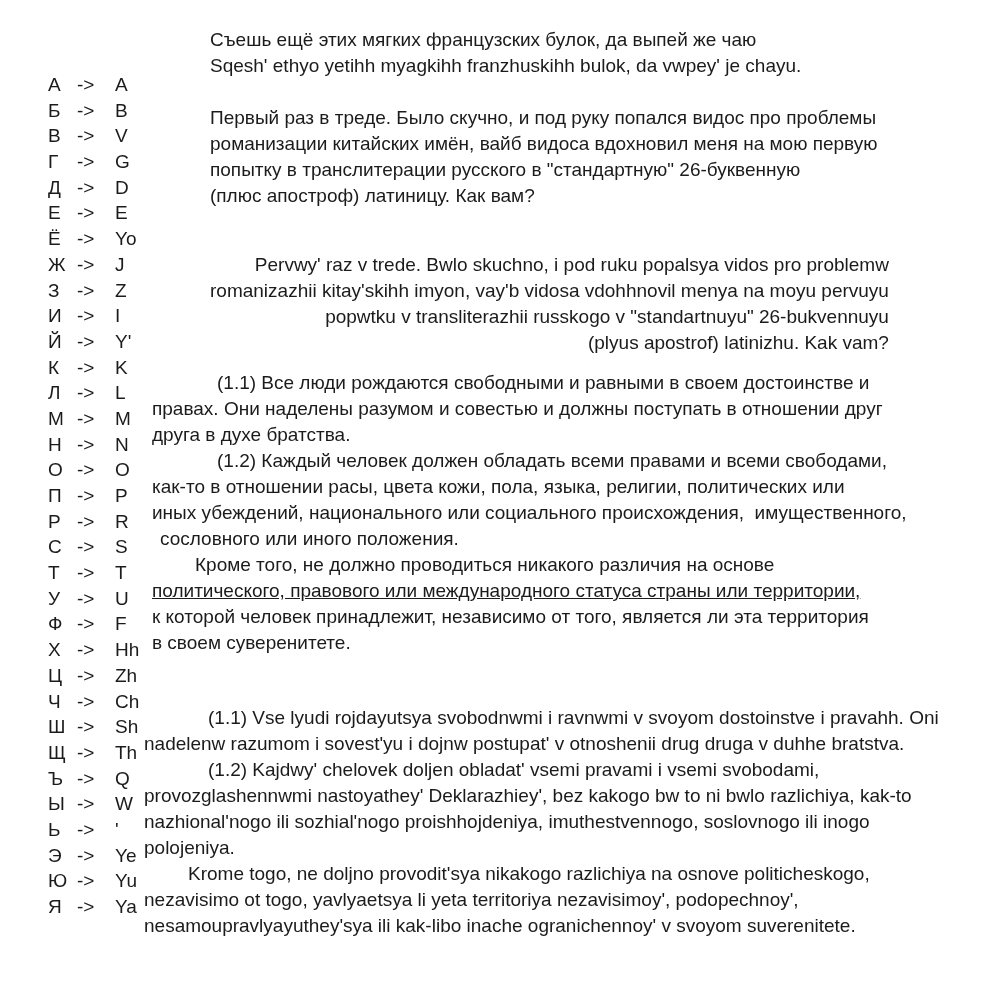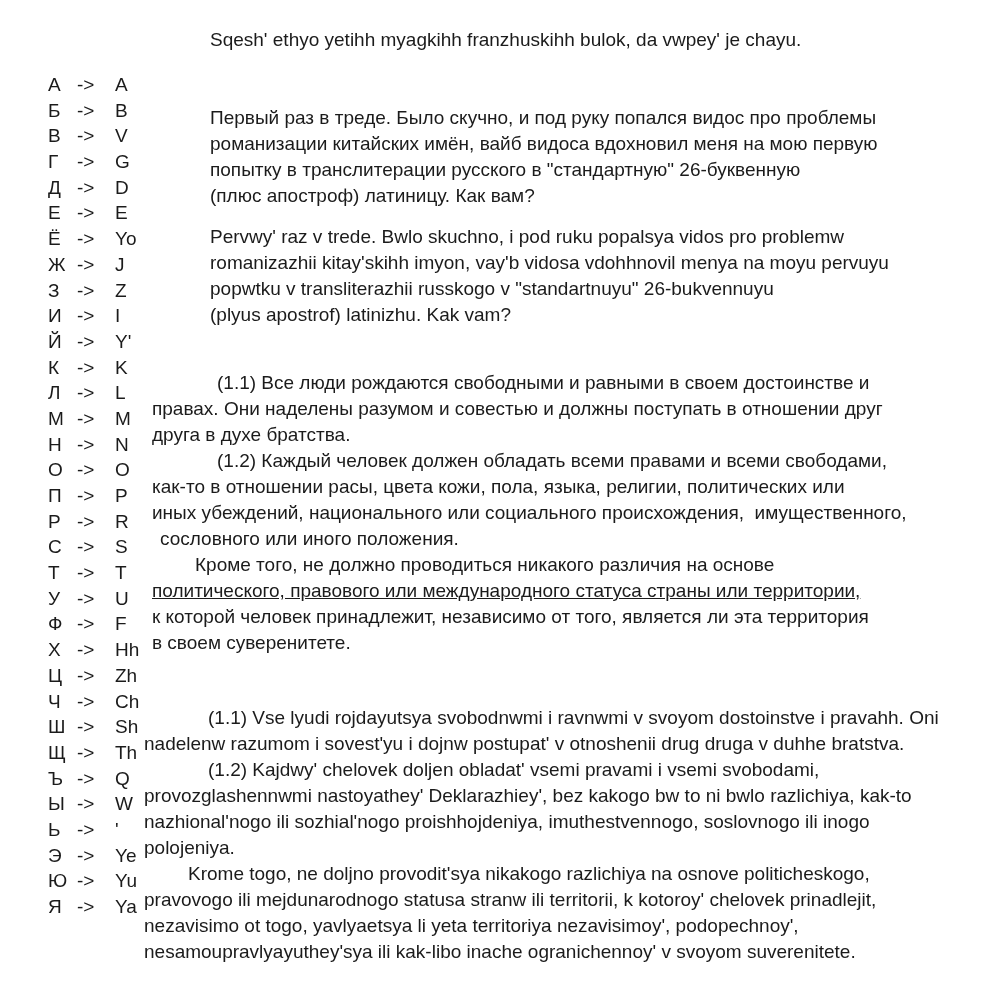--- a/index.html
+++ b/index.html
@@ -34,21 +34,21 @@
   .trow .lat { white-space: pre; }
 
   
   .tblock .line {
     white-space: pre;
     font-size: 19px;
     line-height: 26px;
   }
   .b-pangram        { left: 210px; top: 27px;  }
   .b-post-ru        { left: 210px; top: 105px; }
-  .b-post-translit  { left: 210px; top: 224px; }
+  .b-post-translit  { left: 210px; top: 252px; text-align: right; }
   .b-decl-ru        { left: 152px; top: 370px; }
   .b-decl-translit  { left: 144px; top: 705px; }
 </style>
 </head>
 <body>
 
 <div class="abs ttable">
     <div class="trow">
       <span class="cyr">А</span>
       <span class="arr">-&gt;</span>
@@ -210,20 +210,21 @@
       <span class="lat">Yu</span>
     </div>
     <div class="trow">
       <span class="cyr">Я</span>
       <span class="arr">-&gt;</span>
       <span class="lat">Ya</span>
     </div>
   </div>
 
 <div class="abs tblock b-pangram">
+    <div class="line" style="padding-left: 0px;">Съешь ещё этих мягких французских булок, да выпей же чаю</div>
     <div class="line" style="padding-left: 0px;">Sqesh' ethyo yetihh myagkihh franzhuskihh bulok, da vwpey' je chayu.</div>
   </div>
 <div class="abs tblock b-post-ru">
     <div class="line" style="padding-left: 0px;">Первый раз в треде. Было скучно, и под руку попался видос про проблемы</div>
     <div class="line" style="padding-left: 0px;">романизации китайских имён, вайб видоса вдохновил меня на мою первую</div>
     <div class="line" style="padding-left: 0px;">попытку в транслитерации русского в "стандартную" 26-буквенную</div>
     <div class="line" style="padding-left: 0px;">(плюс апостроф) латиницу. Как вам?</div>
   </div>
 <div class="abs tblock b-post-translit">
     <div class="line" style="padding-left: 0px;">Pervwy' raz v trede. Bwlo skuchno, i pod ruku popalsya vidos pro problemw</div>
@@ -245,16 +246,15 @@
     <div class="line" style="padding-left: 0px;">в своем суверенитете.</div>
   </div>
 <div class="abs tblock b-decl-translit">
     <div class="line" style="padding-left: 64px;">(1.1) Vse lyudi rojdayutsya svobodnwmi i ravnwmi v svoyom dostoinstve i pravahh. Oni</div>
     <div class="line" style="padding-left: 0px;">nadelenw razumom i sovest'yu i dojnw postupat' v otnoshenii drug druga v duhhe bratstva.</div>
     <div class="line" style="padding-left: 64px;">(1.2) Kajdwy' chelovek doljen obladat' vsemi pravami i vsemi svobodami,</div>
     <div class="line" style="padding-left: 0px;">provozglashennwmi nastoyathey' Deklarazhiey', bez kakogo bw to ni bwlo razlichiya, kak-to</div>
     <div class="line" style="padding-left: 0px;">nazhional'nogo ili sozhial'nogo proishhojdeniya, imuthestvennogo, soslovnogo ili inogo</div>
     <div class="line" style="padding-left: 0px;">polojeniya.</div>
     <div class="line" style="padding-left: 44px;">Krome togo, ne doljno provodit'sya nikakogo razlichiya na osnove politicheskogo,</div>
-    <div class="line" style="padding-left: 0px;">pravovogo ili mejdunarodnogo statusa stranw ili territorii, k kotoroy' chelovek prinadlejit,</div>
     <div class="line" style="padding-left: 0px;">nezavisimo ot togo, yavlyaetsya li yeta territoriya nezavisimoy', podopechnoy',</div>
     <div class="line" style="padding-left: 0px;">nesamoupravlyayuthey'sya ili kak-libo inache ogranichennoy' v svoyom suverenitete.</div>
   </div>
 
 </body></html>

